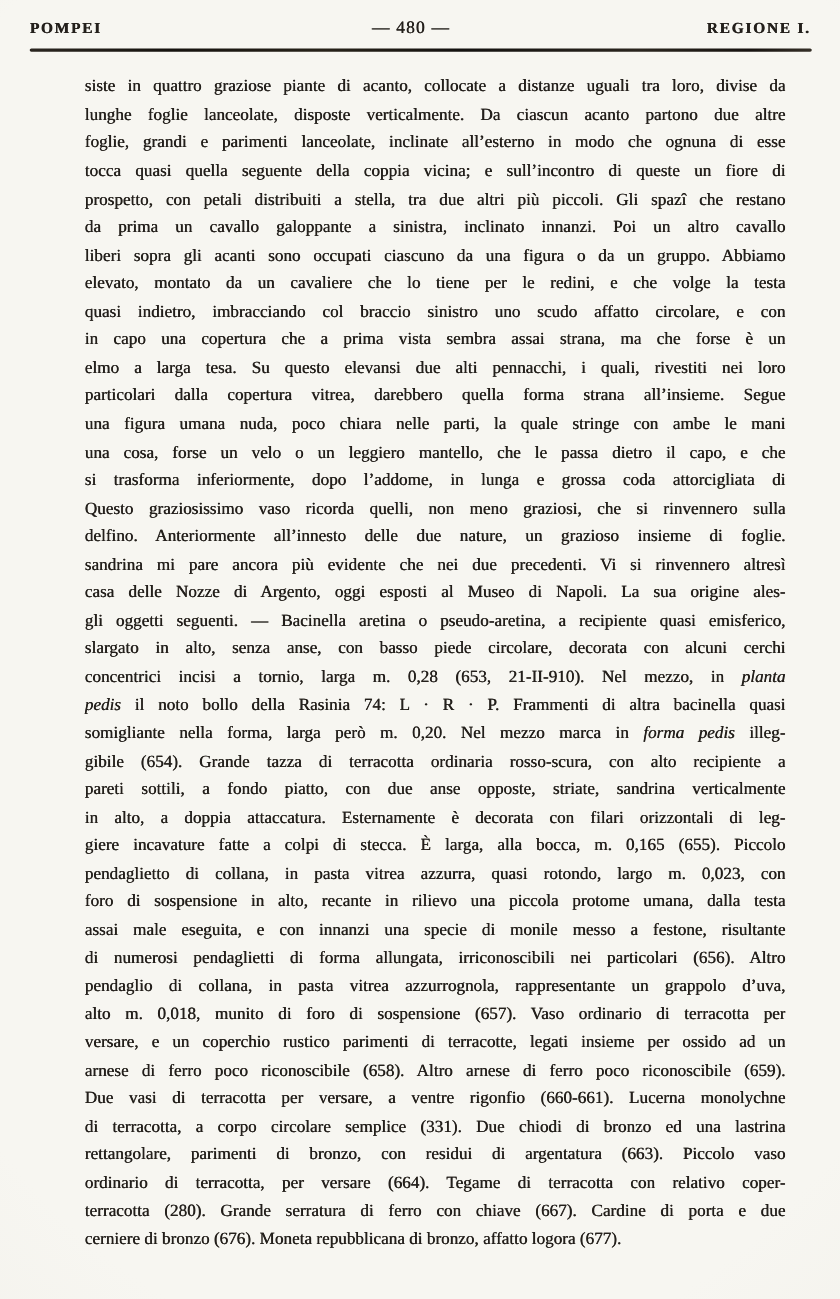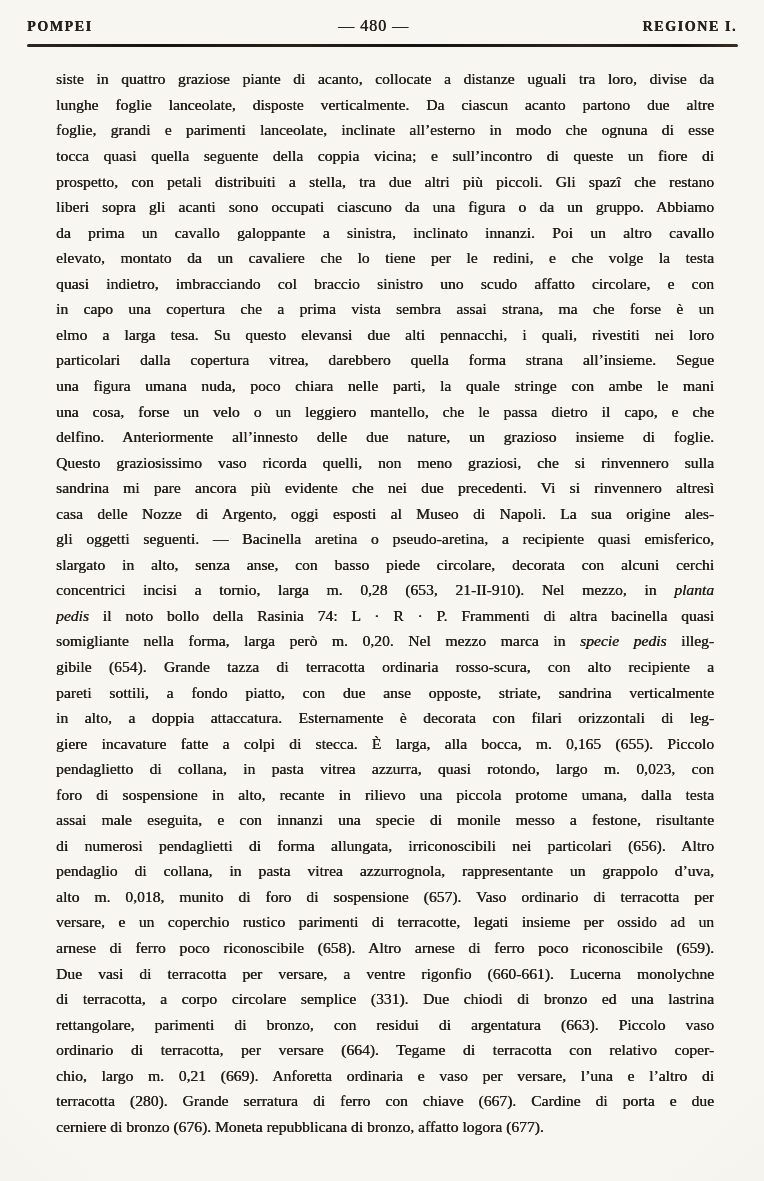--- a/index.html
+++ b/index.html
@@ -49,20 +49,21 @@
     font-size:15.6px;
     line-height:25.55px;
     text-shadow:0.35px 0 0 currentColor;
   }
   .line{
     height:25.55px;
     overflow:hidden;
     text-align:justify;
     text-align-last:justify;
     white-space:normal;
+    margin-left:21px;
   }
   .line.last{
     text-align:left;
     text-align-last:left;
   }
   .it{font-style:italic;}
 </style>
 </head>
 <body>
 
@@ -72,51 +73,51 @@
     <span class="page-num">— 480 —</span>
     <span class="head-side">REGIONE I.</span>
   </header>
   <div class="header-rule"></div>
   <main class="body-text">
       <div class="line"><span>siste in quattro graziose piante di acanto, collocate a distanze uguali tra loro, divise da</span></div>
       <div class="line"><span>lunghe foglie lanceolate, disposte verticalmente. Da ciascun acanto partono due altre</span></div>
       <div class="line"><span>foglie, grandi e parimenti lanceolate, inclinate all’esterno in modo che ognuna di esse</span></div>
       <div class="line"><span>tocca quasi quella seguente della coppia vicina; e sull’incontro di queste un fiore di</span></div>
       <div class="line"><span>prospetto, con petali distribuiti a stella, tra due altri più piccoli. Gli spazî che restano</span></div>
+      <div class="line"><span>da prima un cavallo galoppante a sinistra, inclinato innanzi. Poi un altro cavallo</span></div>
       <div class="line"><span>liberi sopra gli acanti sono occupati ciascuno da una figura o da un gruppo. Abbiamo</span></div>
-      <div class="line"><span>da prima un cavallo galoppante a sinistra, inclinato innanzi. Poi un altro cavallo</span></div>
       <div class="line"><span>elevato, montato da un cavaliere che lo tiene per le redini, e che volge la testa</span></div>
       <div class="line"><span>quasi indietro, imbracciando col braccio sinistro uno scudo affatto circolare, e con</span></div>
       <div class="line"><span>in capo una copertura che a prima vista sembra assai strana, ma che forse è un</span></div>
       <div class="line"><span>elmo a larga tesa. Su questo elevansi due alti pennacchi, i quali, rivestiti nei loro</span></div>
       <div class="line"><span>particolari dalla copertura vitrea, darebbero quella forma strana all’insieme. Segue</span></div>
       <div class="line"><span>una figura umana nuda, poco chiara nelle parti, la quale stringe con ambe le mani</span></div>
       <div class="line"><span>una cosa, forse un velo o un leggiero mantello, che le passa dietro il capo, e che</span></div>
+      <div class="line"><span>si trasforma inferiormente, dopo l’addome, in lunga e grossa coda attorcigliata di</span></div>
+      <div class="line"><span>Questo graziosissimo vaso ricorda quelli, non meno graziosi, che si rinvennero sulla</span></div>
       <div class="line"><span>delfino. Anteriormente all’innesto delle due nature, un grazioso insieme di foglie.</span></div>
-      <div class="line"><span>Questo graziosissimo vaso ricorda quelli, non meno graziosi, che si rinvennero sulla</span></div>
       <div class="line"><span>sandrina mi pare ancora più evidente che nei due precedenti. Vi si rinvennero altresì</span></div>
       <div class="line"><span>casa delle Nozze di Argento, oggi esposti al Museo di Napoli. La sua origine ales-</span></div>
       <div class="line"><span>gli oggetti seguenti. — Bacinella aretina o pseudo-aretina, a recipiente quasi emisferico,</span></div>
       <div class="line"><span>slargato in alto, senza anse, con basso piede circolare, decorata con alcuni cerchi</span></div>
       <div class="line"><span>concentrici incisi a tornio, larga m. 0,28 (653, 21-II-910). Nel mezzo, in </span><span class="it">planta</span></div>
       <div class="line"><span class="it">pedis</span><span> il noto bollo della Rasinia 74: L · R · P. Frammenti di altra bacinella quasi</span></div>
-      <div class="line"><span>somigliante nella forma, larga però m. 0,20. Nel mezzo marca in </span><span class="it">specie pedis</span><span> illeg-</span></div>
+      <div class="line"><span>somigliante nella forma, larga però m. 0,20. Nel mezzo marca in </span><span class="it">forma pedis</span><span> illeg-</span></div>
       <div class="line"><span>gibile (654). Grande tazza di terracotta ordinaria rosso-scura, con alto recipiente a</span></div>
       <div class="line"><span>pareti sottili, a fondo piatto, con due anse opposte, striate, sandrina verticalmente</span></div>
       <div class="line"><span>in alto, a doppia attaccatura. Esternamente è decorata con filari orizzontali di leg-</span></div>
       <div class="line"><span>giere incavature fatte a colpi di stecca. È larga, alla bocca, m. 0,165 (655). Piccolo</span></div>
       <div class="line"><span>pendaglietto di collana, in pasta vitrea azzurra, quasi rotondo, largo m. 0,023, con</span></div>
       <div class="line"><span>foro di sospensione in alto, recante in rilievo una piccola protome umana, dalla testa</span></div>
       <div class="line"><span>assai male eseguita, e con innanzi una specie di monile messo a festone, risultante</span></div>
       <div class="line"><span>di numerosi pendaglietti di forma allungata, irriconoscibili nei particolari (656). Altro</span></div>
       <div class="line"><span>pendaglio di collana, in pasta vitrea azzurrognola, rappresentante un grappolo d’uva,</span></div>
       <div class="line"><span>alto m. 0,018, munito di foro di sospensione (657). Vaso ordinario di terracotta per</span></div>
       <div class="line"><span>versare, e un coperchio rustico parimenti di terracotte, legati insieme per ossido ad un</span></div>
       <div class="line"><span>arnese di ferro poco riconoscibile (658). Altro arnese di ferro poco riconoscibile (659).</span></div>
       <div class="line"><span>Due vasi di terracotta per versare, a ventre rigonfio (660-661). Lucerna monolychne</span></div>
       <div class="line"><span>di terracotta, a corpo circolare semplice (331). Due chiodi di bronzo ed una lastrina</span></div>
       <div class="line"><span>rettangolare, parimenti di bronzo, con residui di argentatura (663). Piccolo vaso</span></div>
       <div class="line"><span>ordinario di terracotta, per versare (664). Tegame di terracotta con relativo coper-</span></div>
-      <div class="line"><span>chio, largo m. 0,21 (669). Anforetta ordinaria e vaso per versare, l’una e l’altro di</span></div>
       <div class="line"><span>terracotta (280). Grande serratura di ferro con chiave (667). Cardine di porta e due</span></div>
       <div class="line last"><span>cerniere di bronzo (676). Moneta repubblicana di bronzo, affatto logora (677).</span></div>
     </main>
 </div>
 
 </body></html>

